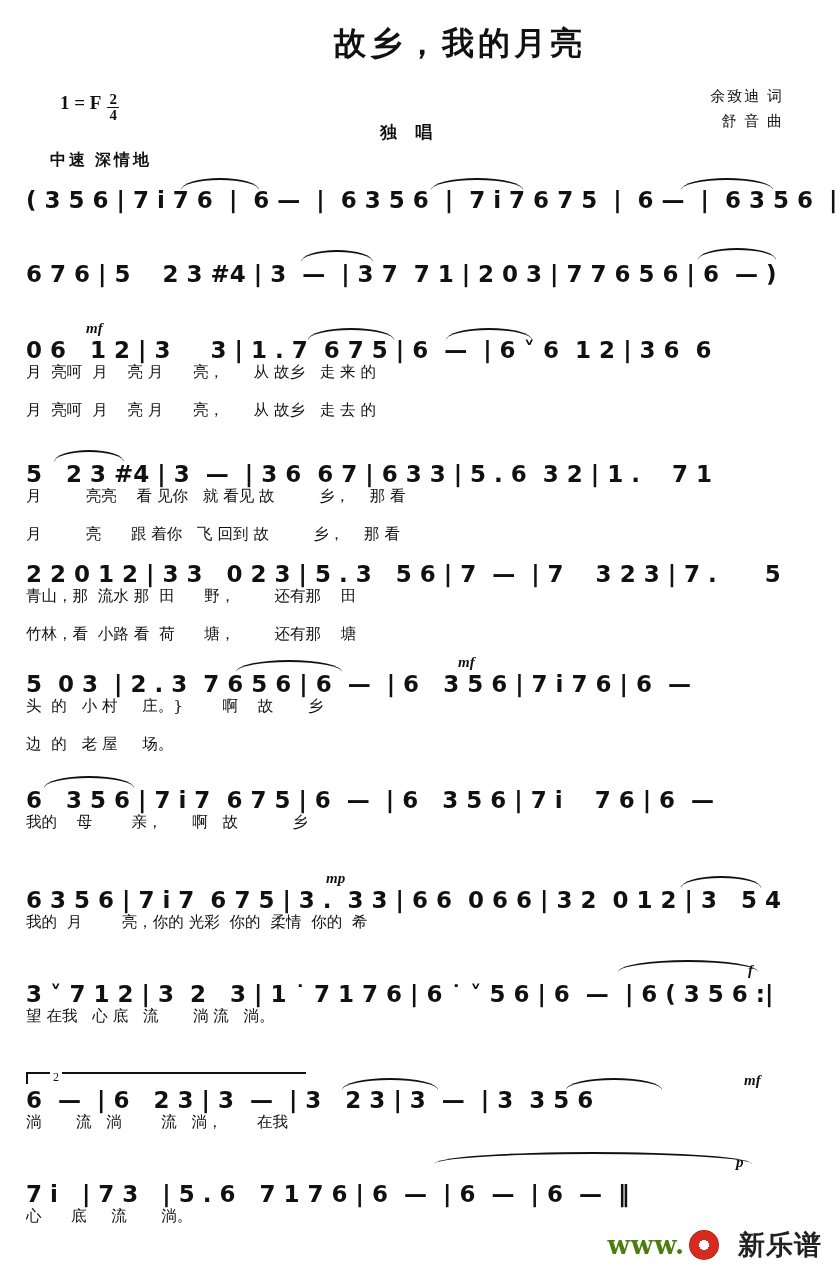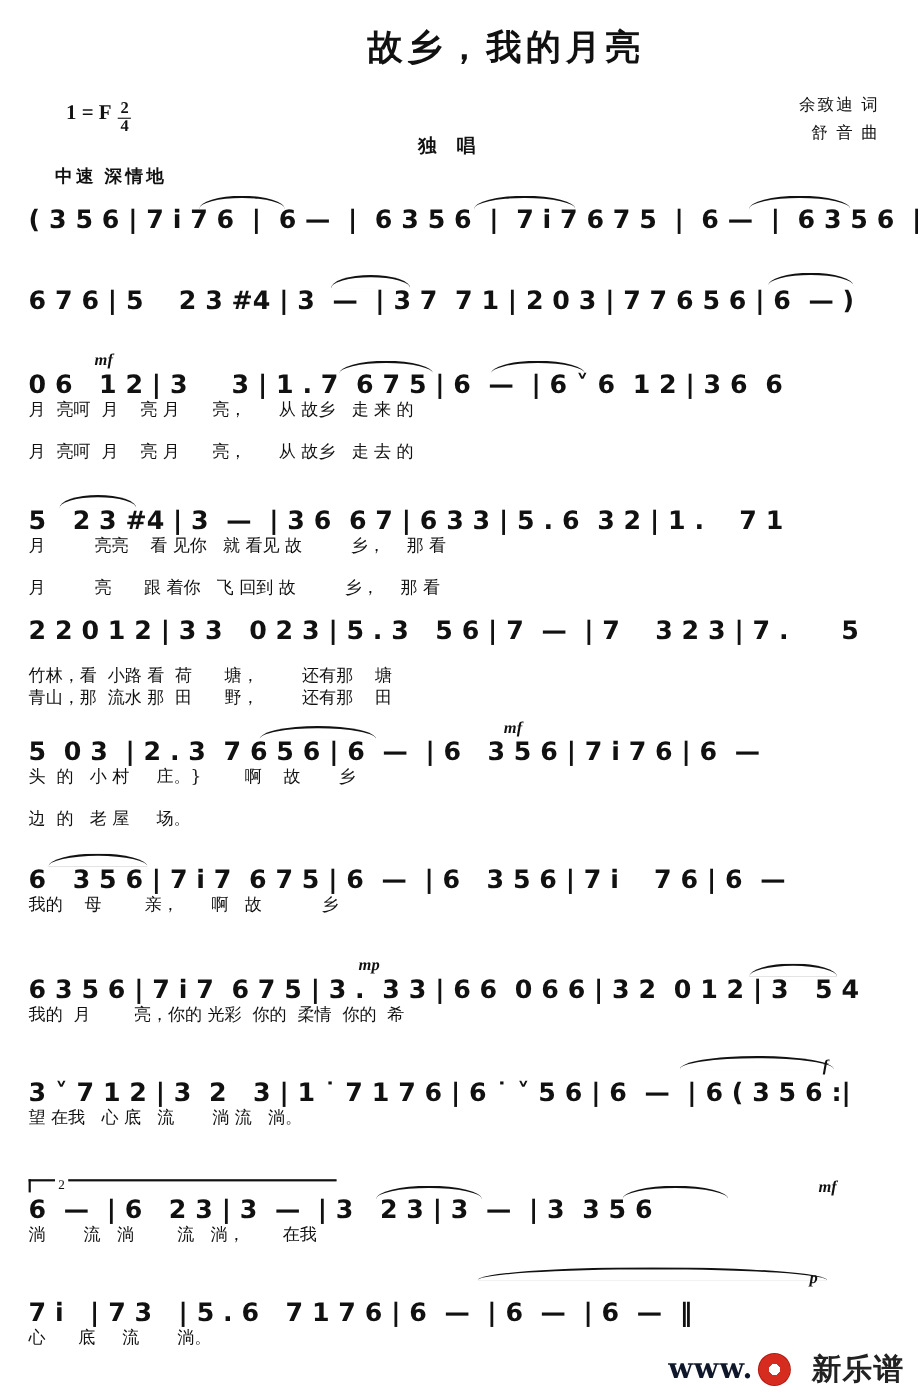--- a/index.html
+++ b/index.html
@@ -25,21 +25,21 @@
     display:flex;gap:6px;
   }
   .frac{display:inline-block;vertical-align:middle;text-align:center;line-height:1;font-size:15px;font-weight:700;}
   .frac .num{display:block;border-bottom:1.6px solid #111;padding:0 2px;}
   .frac .den{display:block;padding:0 2px;}
   .perf-type{
     position:absolute;top:96px;left:380px;
     font-size:17px;letter-spacing:7px;font-weight:600;margin-top:25px;
   }
   .credits{
-    position:absolute;top:84px;right:40px;
+    position:absolute;top:84px;right:56px;
     font-size:15px;line-height:1.65;text-align:right;letter-spacing:2px;
   }
   .tempo{
     position:absolute;top:150px;left:50px;
     font-size:16px;font-weight:700;letter-spacing:3px;
   }
 
   
   .system{position:absolute;left:26px;width:790px;}
   .notes{
@@ -80,21 +80,21 @@
   }
   .ending span{position:absolute;top:-4px;left:22px;background:#fff;padding:0 3px;font-size:12px;font-family:"Liberation Serif",serif;}
 
   
   .footer{
     position:absolute;right:18px;bottom:10px;
     display:flex;align-items:center;gap:4px;
   }
   .footer .www{
     font-family:"DejaVu Serif", serif;
-    font-size:26px;font-weight:700;color:#0f172a;letter-spacing:1px;
+    font-size:26px;font-weight:700;color:#4d7c0f;letter-spacing:1px;
   }
   .footer .disc{
     width:30px;height:30px;border-radius:50%;
     background:radial-gradient(circle at 50% 50%, #fff 0 5px, #d62b1f 5px 14px, #b01c12 14px 15px);
     position:relative;
   }
   .footer .brand{
     font-family:"DejaVu Serif", serif;
     font-size:27px;font-weight:700;color:#222;letter-spacing:1px;margin-left:15px;
   }
@@ -147,22 +147,22 @@
 
   <div class="system" style="top:462px;">
     <div class="notes">5   2 3 #4 | 3  —  | 3 6  6 7 | 6 3 3 | 5 . 6  3 2 | 1 .    7 1</div>
     <div class="slur" style="left:28px;top:-12px;width:70px;"></div>
     <div class="lyric">月         亮亮    看 见你   就 看见 故         乡，    那 看</div>
     <div class="lyric second">月         亮      跟 着你   飞 回到 故         乡，    那 看</div>
   </div>
 
   <div class="system" style="top:562px;">
     <div class="notes">2 2 0 1 2 | 3 3   0 2 3 | 5 . 3   5 6 | 7  —  | 7    3 2 3 | 7 .      5</div>
+    <div class="lyric">青山，那  流水 那  田      野，        还有那    田</div>
     <div class="lyric second">竹林，看  小路 看  荷      塘，        还有那    塘</div>
-    <div class="lyric">青山，那  流水 那  田      野，        还有那    田</div>
   </div>
 
   <div class="system" style="top:672px;">
     <div class="dyn" style="left:432px;top:-18px;">mf</div>
     <div class="notes">5  0 3  | 2 . 3  7 6 5 6 | 6  —  | 6   3 5 6 | 7 i 7 6 | 6  —</div>
     <div class="slur" style="left:210px;top:-12px;width:106px;"></div>
     <div class="lyric">头  的   小 村     庄。}        啊    故       乡</div>
     <div class="lyric second">边  的   老 屋     场。</div>
   </div>
 

